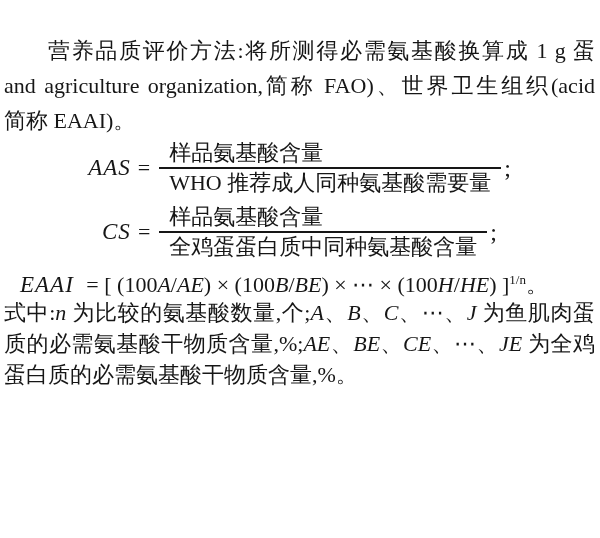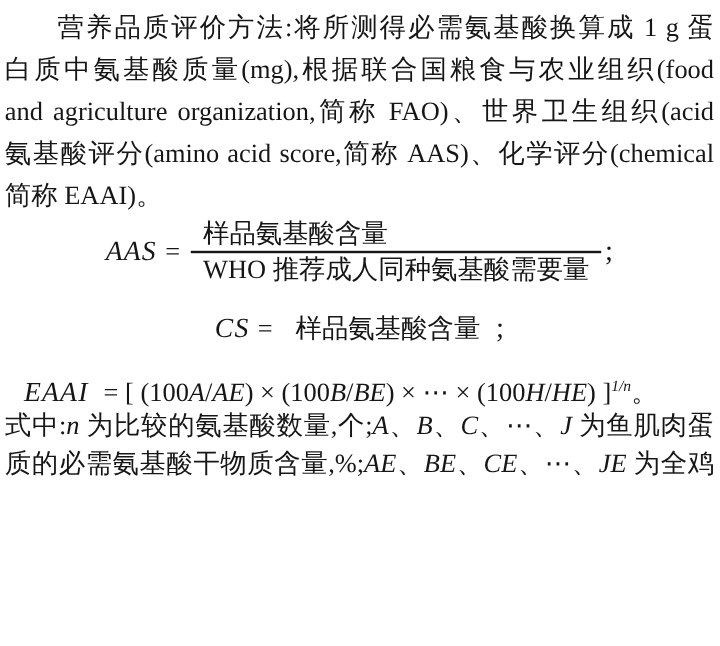--- a/index.html
+++ b/index.html
@@ -3,20 +3,21 @@
 <meta charset="utf-8">
 <style>
   * { margin:0; padding:0; box-sizing:border-box; }
   html,body { width:600px; height:538px; background:#ffffff; overflow:hidden; }
   .page {
     width:600px; height:452px;
     padding:5px 5px 0 4px;
     color:#161616;
     font-family:"Liberation Serif","DejaVu Serif",serif;
     background:#ffffff;
+    margin-top:28px;
   }
   .tline {
     font-size:22px; line-height:35px; height:35px;
     text-align:justify; overflow:hidden; white-space:nowrap;
   }
   .wrapline { white-space:normal; }
   .jl { text-align-last:justify; }
   .indent { text-indent:44px; }
   .formula-row {
     display:flex; align-items:center; justify-content:center;
@@ -27,63 +28,63 @@
   .mvar { font-style:italic; font-size:23px; margin-right:7px; letter-spacing:1px; }
   .eq { margin-right:9px; }
   .frac { display:inline-flex; flex-direction:column; text-align:left; }
   .frac .num { line-height:26px; padding:0 10px 1px; display:block; }
   .frac .den { line-height:26px; border-top:2px solid #161616; padding:1px 10px 0; display:block; }
   .fpunct { font-size:24px; margin-left:3px; }
   .eaai-line {
     font-size:22px; line-height:34px; height:34px;
     padding-left:16px; margin-top:2px; white-space:nowrap;
   }
-  .eaai-line sup { font-size:13px; font-style:italic; }
+  .eaai-line sup { font-size:13px; }
   .exp-line {
     font-size:22px; line-height:31px; height:31px;
     text-align:justify; overflow:hidden;
   }
   i { font-style:italic; }
 </style>
 </head>
 <body>
 
 <div class="page">
 
   <div>
     <div class="tline wrapline jl indent">营养品质评价方法:将所测得必需氨基酸换算成 1 g 蛋</div>
-    <div class="tline wrapline jl">白质中氨基酸质量(mg),根据联合国粮食与农业组织(food</div>
     <div class="tline wrapline jl">and agriculture organization,简称 FAO)、世界卫生组织(acid</div>
-    <div class="tline wrapline jl">氨基酸评分(amino acid score,简称 AAS)、化学评分(chemical</div>
     <div class="tline">简称 EAAI)。</div>
   </div>
 
   <div class="formula-row" id="aas-row">
     <span class="mvar">AAS</span>
     <span class="eq">=</span>
     <span class="frac">
       <span class="num">样品氨基酸含量</span>
       <span class="den">WHO 推荐成人同种氨基酸需要量</span>
     </span>
     <span class="fpunct">;</span>
   </div>
 
   <div class="formula-row" id="cs-row">
     <span class="mvar">CS</span>
     <span class="eq">=</span>
     <span class="frac">
       <span class="num">样品氨基酸含量</span>
+      <span class="den">全鸡蛋蛋白质中同种氨基酸含量</span>
     </span>
     <span class="fpunct">;</span>
   </div>
 
   <div class="eaai-line">
     <span class="mvar">EAAI</span>
     <span>=</span>
     <span>[ (100<i>A</i>/<i>AE</i>) × (100<i>B</i>/<i>BE</i>) × ⋯ × (100<i>H</i>/<i>HE</i>) ]</span><sup>1/n</sup><span>。</span>
   </div>
 
   <div>
     <div class="exp-line jl">式中:<i>n</i> 为比较的氨基酸数量,个;<i>A</i>、<i>B</i>、<i>C</i>、⋯、<i>J</i> 为鱼肌肉蛋白</div>
     <div class="exp-line jl">质的必需氨基酸干物质含量,%;<i>AE</i>、<i>BE</i>、<i>CE</i>、⋯、<i>JE</i> 为全鸡蛋</div>
+    <div class="exp-line">蛋白质的必需氨基酸干物质含量,%。</div>
   </div>
 
 </div>
 
 </body></html>

